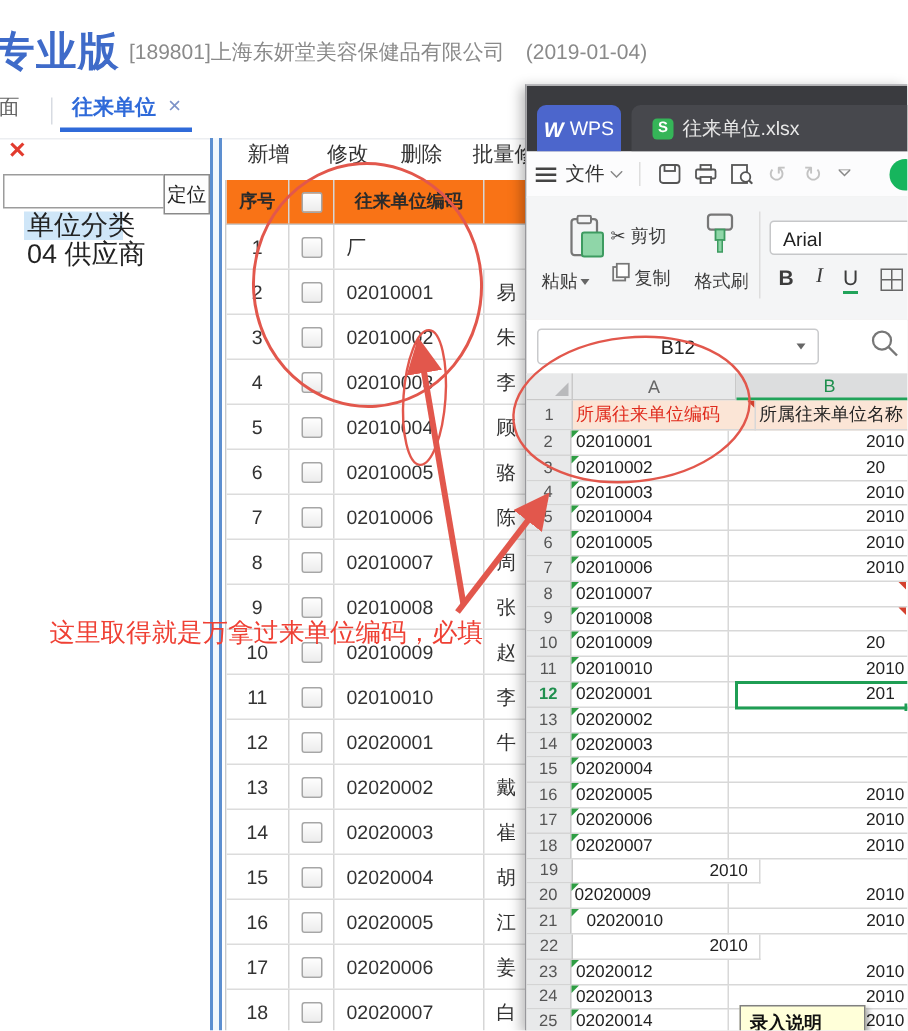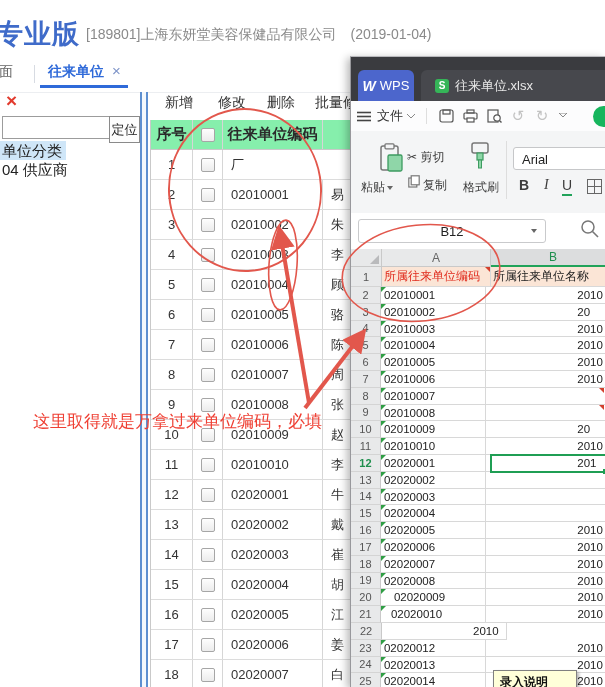--- a/index.html
+++ b/index.html
@@ -19,36 +19,36 @@
   .tab-divider{left:34px;top:10px;width:1px;height:18px;background:#d7dbe2;}
   .tab-active{left:48px;top:8px;font-size:14px;font-weight:bold;color:#2f6ad9;}
   .tab-close{left:112px;top:7px;font-size:15px;color:#7d93c8;}
   .tab-underline{left:40px;top:30px;width:88px;height:3px;background:#2f6ad9;}
 
   
   .close-x{left:6px;top:92px;font-size:19px;font-weight:bold;color:#e23b2e;line-height:18px;}
   .loc-input{left:2px;top:116px;width:100px;height:21px;border:1px solid #9c9c9c;font-size:12px;padding:0 3px;outline:none;}
   .loc-btn{left:109px;top:116px;width:29px;height:25px;border:1px solid #8a8a8a;background:#fdfdfd;font-size:13px;color:#222;
            display:flex;align-items:center;justify-content:center;}
-  .tree{left:0;top:141px;width:163px;font-size:15px;color:#222;}
+  .tree{left:16px;top:141px;width:163px;font-size:18px;color:#222;}
   .tree-item{height:19px;line-height:19px;padding-left:2px;white-space:nowrap;}
   .tree-item.sel{background:#cfe6f8;width:64px;}
 
   
   .splitter{left:140px;top:92px;width:8px;height:595px;background:#f3f8fd;
             border-left:2px solid #5d8fd0;border-right:2px solid #5d8fd0;box-sizing:border-box;}
 
   
   .erp-toolbar{left:150px;top:94px;height:22px;font-size:14px;color:#333;}
   .tb-item{position:absolute;top:0;white-space:nowrap;}
 
   
   .erp-table{left:150px;top:120px;width:223px;height:567px;overflow:hidden;background:#fff;border-left:1px solid #c9c9c9;}
-  .erp-hrow{position:absolute;left:0;top:0;width:223px;height:30px;background:#86efac;display:flex;
-            font-size:15px;font-weight:bold;color:#2b2b2b;border-bottom:1px solid #c9c9c9;box-sizing:border-box;}
+  .erp-hrow{position:absolute;left:0;top:0;width:223px;height:30px;background:#f97316;display:flex;
+            font-size:12px;font-weight:bold;color:#2b2b2b;border-bottom:1px solid #c9c9c9;box-sizing:border-box;}
   .erp-row{position:absolute;left:0;width:223px;height:30px;display:flex;font-size:13px;color:#333;
            border-bottom:1px solid #dcdcdc;box-sizing:border-box;background:#fff;}
   .c-seq{width:42px;display:flex;align-items:center;justify-content:center;border-right:1px solid #d6d6d6;box-sizing:border-box;}
   .c-cb {width:30px;display:flex;align-items:center;justify-content:center;border-right:1px solid #d6d6d6;box-sizing:border-box;}
   .c-code{width:100px;display:flex;align-items:center;padding-left:8px;border-right:1px solid #d6d6d6;box-sizing:border-box;}
   .c-name{width:51px;display:flex;align-items:center;padding-left:8px;overflow:hidden;box-sizing:border-box;}
   .cb{width:12px;height:12px;border:1px solid #a6a6a6;border-radius:2px;background:linear-gradient(#fefefe,#ececec);}
 
   
   .red-note{left:33px;top:410px;font-size:17px;color:#ef4034;white-space:nowrap;z-index:30;}
@@ -408,21 +408,21 @@
   <div class="sheet">
     <div class="sh-colhdr">
       <div class="hc" style="width:31px;position:relative;">
           <span class="corner-tri"></span>
         </div>
       <div class="hc" style="width:109px;">A</div>
       <div class="hc" style="width:125px;background:#dcddde;color:#1f8f4e;border-bottom:2px solid #21a35a;">B</div>
     </div>
     <div class="sh-row1">
       <div class="rowhdr">1</div>
-      <div class="cell peach" style="width:109px;color:#e02b1d;">
+      <div class="cell peach" style="width:122px;color:#e02b1d;">
           <span>所属往来单位编码</span>
           <span class="rt"></span>
         </div>
       <div class="cell peach" style="width:125px;color:#222;">
           <span>所属往来单位名称</span>
         </div>
     </div>
     <div>
         <div class="abs" style="left: 0px; top: 38px; height: 16.8px; width: 256px; display: flex; font-size: 11.5px; color: rgb(34, 34, 34);">
           <div class="rowhdr" style="">2</div>
@@ -542,28 +542,27 @@
         </div>
         <div class="abs" style="left: 0px; top: 306.8px; height: 16.8px; width: 256px; display: flex; font-size: 11.5px; color: rgb(34, 34, 34);">
           <div class="rowhdr" style="">18</div>
           <div class="cell" style="width:109px;padding-left:3px;line-height:16.8px;"><span class="gt"></span>02020007</div>
           <div class="cell" style="width:125px;">
             <span style="position:absolute;left:91px;top:0;line-height:16.8px;">2010</span>
           </div>
         </div>
         <div class="abs" style="left: 0px; top: 323.6px; height: 16.8px; width: 256px; display: flex; font-size: 11.5px; color: rgb(34, 34, 34);">
           <div class="rowhdr" style="">19</div>
-          <div class="cell" style="width:109px;padding-left:3px;line-height:16.8px;"><span class="gt"></span>02020008</div>
           <div class="cell" style="width:125px;">
             <span style="position:absolute;left:91px;top:0;line-height:16.8px;">2010</span>
           </div>
         </div>
         <div class="abs" style="left: 0px; top: 340.4px; height: 16.8px; width: 256px; display: flex; font-size: 11.5px; color: rgb(34, 34, 34);">
           <div class="rowhdr" style="">20</div>
-          <div class="cell" style="width:109px;padding-left:13px;line-height:16.8px;"><span class="gt"></span>02020009</div>
+          <div class="cell" style="width:109px;padding-left:2px;line-height:16.8px;"><span class="gt"></span>02020009</div>
           <div class="cell" style="width:125px;">
             <span style="position:absolute;left:91px;top:0;line-height:16.8px;">2010</span>
           </div>
         </div>
         <div class="abs" style="left: 0px; top: 357.2px; height: 16.8px; width: 256px; display: flex; font-size: 11.5px; color: rgb(34, 34, 34);">
           <div class="rowhdr" style="">21</div>
           <div class="cell" style="width:109px;padding-left:10px;line-height:16.8px;"><span class="gt"></span>02020010</div>
           <div class="cell" style="width:125px;">
             <span style="position:absolute;left:91px;top:0;line-height:16.8px;">2010</span>
           </div>

